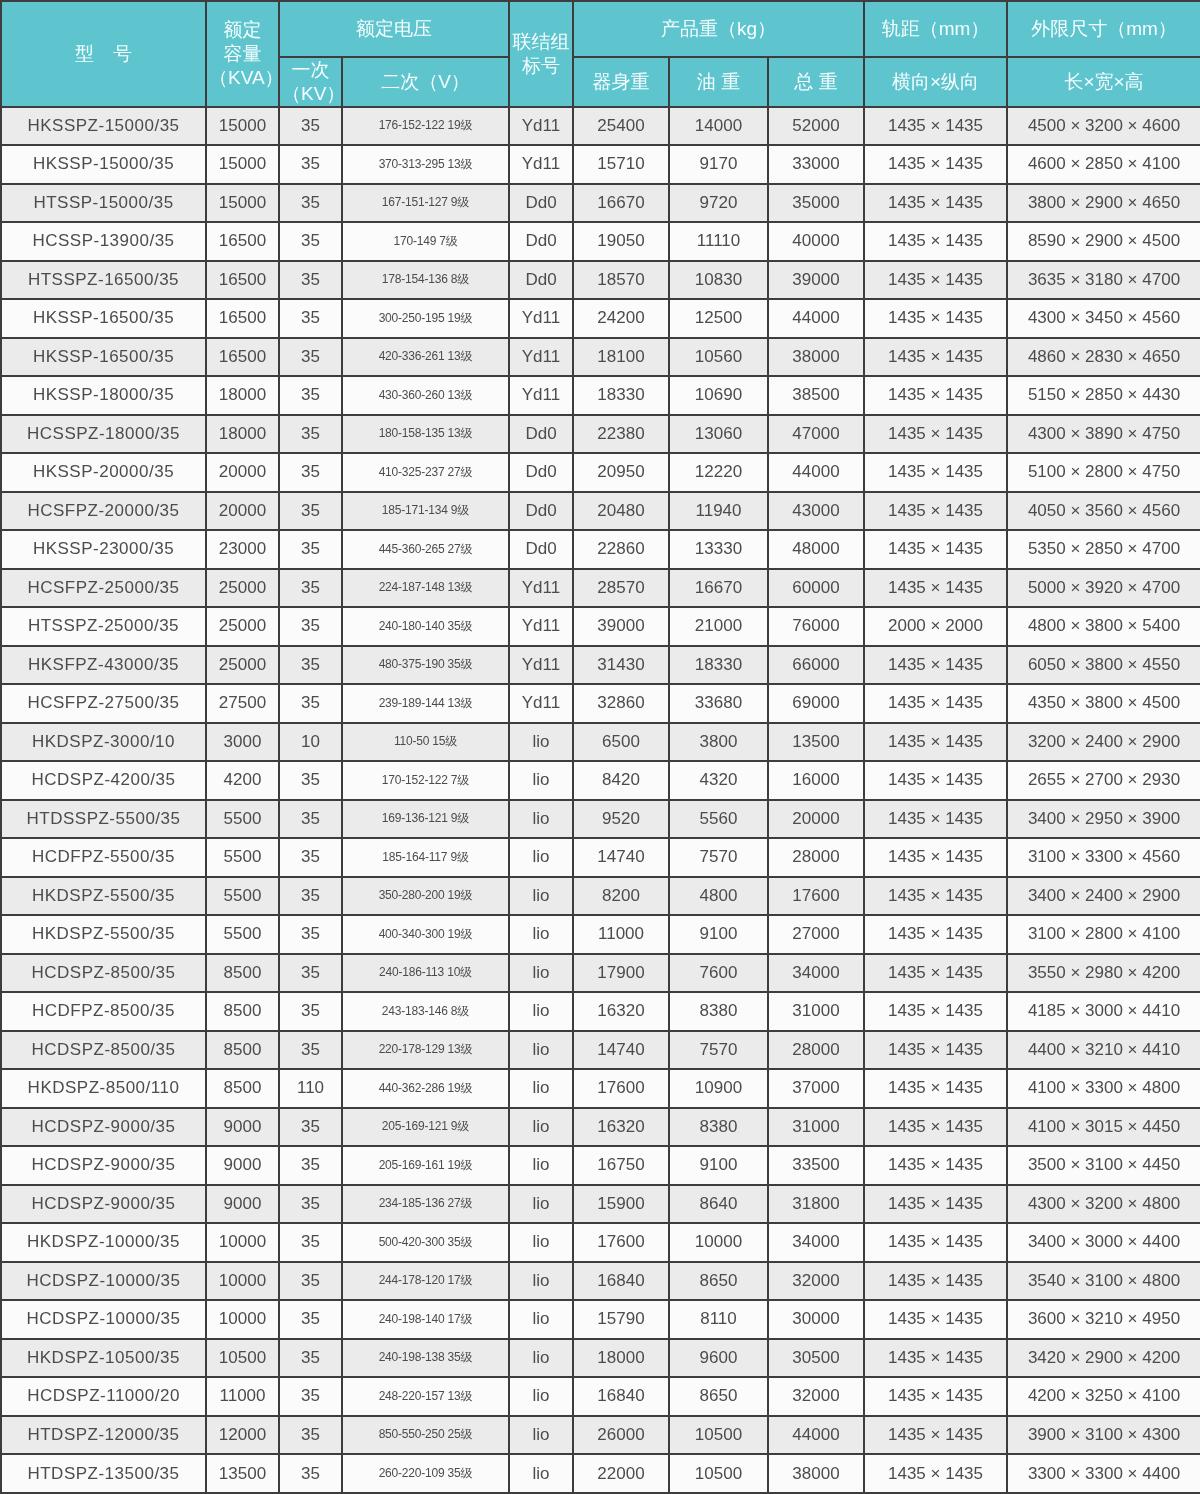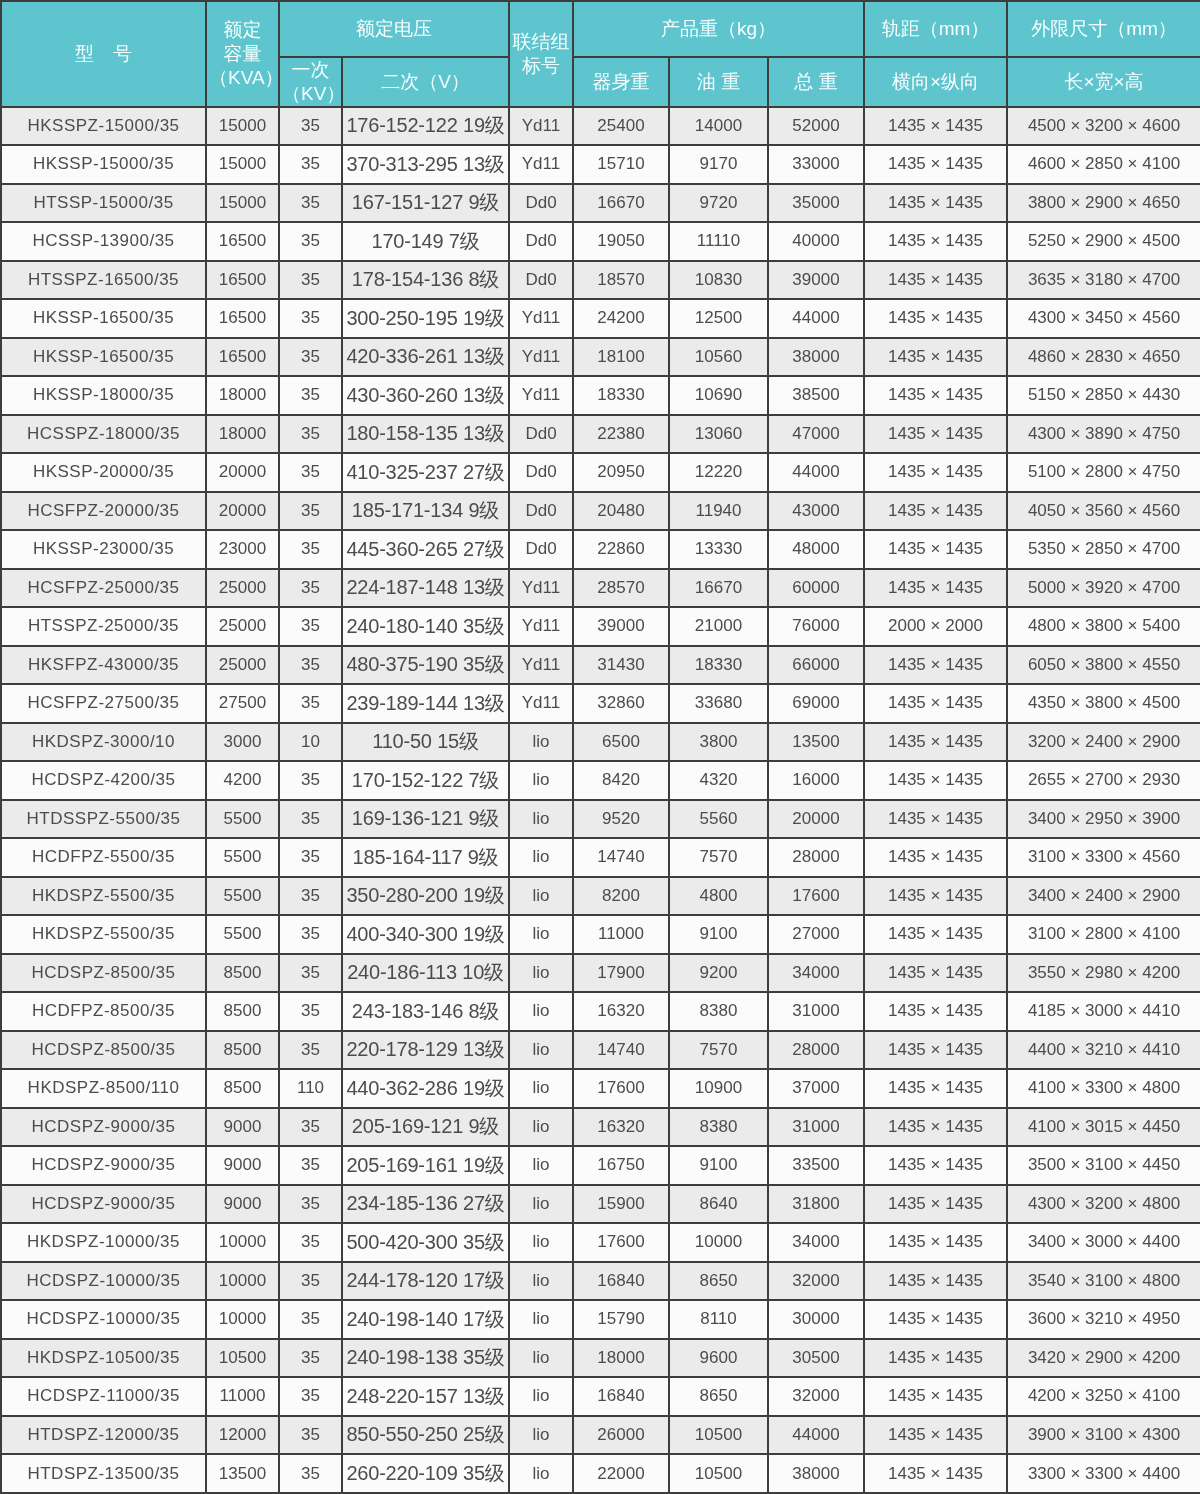--- a/index.html
+++ b/index.html
@@ -41,21 +41,21 @@
   tbody td {
     font-size: 17px;
     color: #4c4c4c;
   }
   tbody tr.odd td  { background: #ebebeb; }
   tbody tr.even td { background: #fbfbfb; }
   tbody td.model-cell {
     font-size: 17px;
     letter-spacing: 0.5px;
   }
-  tbody td.secondary-cell { font-size: 20px; letter-spacing: -0.2px; }
+  tbody td.secondary-cell { font-size: 12px; letter-spacing: -0.2px; }
 </style>
 </head>
 <body>
 
 <table class="spec">
   <colgroup>
     <col style="width:205px">
     <col style="width:73px">
     <col style="width:63px">
     <col style="width:167px">
@@ -136,21 +136,21 @@
       <tr class="even">
         <td class="model-cell">HCSSP-13900/35</td>
         <td>16500</td>
         <td>35</td>
         <td class="secondary-cell">170-149 7级</td>
         <td>Dd0</td>
         <td>19050</td>
         <td>11110</td>
         <td>40000</td>
         <td>1435 × 1435</td>
-        <td>5250 × 2900 × 4500</td>
+        <td>8590 × 2900 × 4500</td>
       </tr>
       <tr class="odd">
         <td class="model-cell">HTSSPZ-16500/35</td>
         <td>16500</td>
         <td>35</td>
         <td class="secondary-cell">178-154-136 8级</td>
         <td>Dd0</td>
         <td>18570</td>
         <td>10830</td>
         <td>39000</td>
@@ -361,21 +361,21 @@
         <td>1435 × 1435</td>
         <td>3100 × 2800 × 4100</td>
       </tr>
       <tr class="odd">
         <td class="model-cell">HCDSPZ-8500/35</td>
         <td>8500</td>
         <td>35</td>
         <td class="secondary-cell">240-186-113 10级</td>
         <td>lio</td>
         <td>17900</td>
-        <td>9200</td>
+        <td>7600</td>
         <td>34000</td>
         <td>1435 × 1435</td>
         <td>3550 × 2980 × 4200</td>
       </tr>
       <tr class="even">
         <td class="model-cell">HCDFPZ-8500/35</td>
         <td>8500</td>
         <td>35</td>
         <td class="secondary-cell">243-183-146 8级</td>
         <td>lio</td>
@@ -487,21 +487,21 @@
         <td>35</td>
         <td class="secondary-cell">240-198-138 35级</td>
         <td>lio</td>
         <td>18000</td>
         <td>9600</td>
         <td>30500</td>
         <td>1435 × 1435</td>
         <td>3420 × 2900 × 4200</td>
       </tr>
       <tr class="even">
-        <td class="model-cell">HCDSPZ-11000/35</td>
+        <td class="model-cell">HCDSPZ-11000/20</td>
         <td>11000</td>
         <td>35</td>
         <td class="secondary-cell">248-220-157 13级</td>
         <td>lio</td>
         <td>16840</td>
         <td>8650</td>
         <td>32000</td>
         <td>1435 × 1435</td>
         <td>4200 × 3250 × 4100</td>
       </tr>

